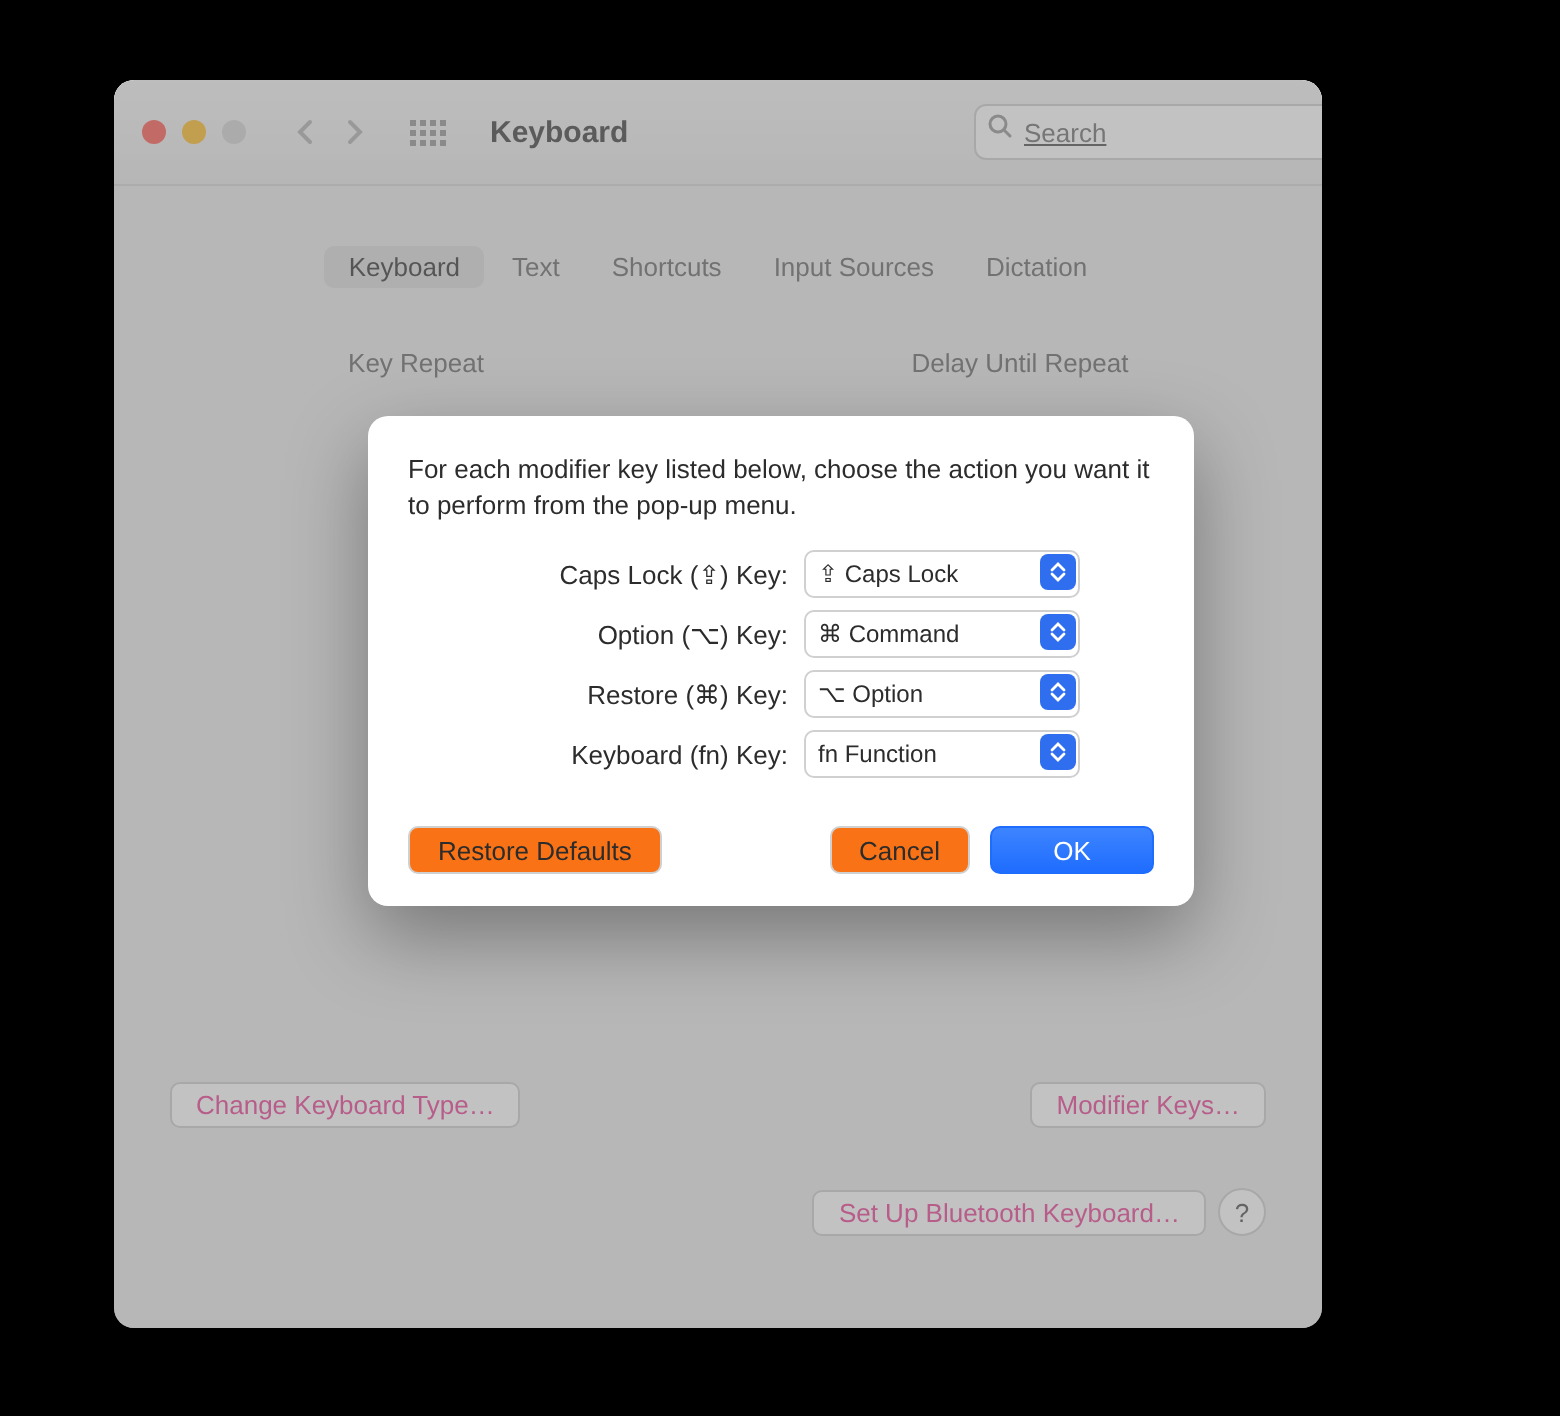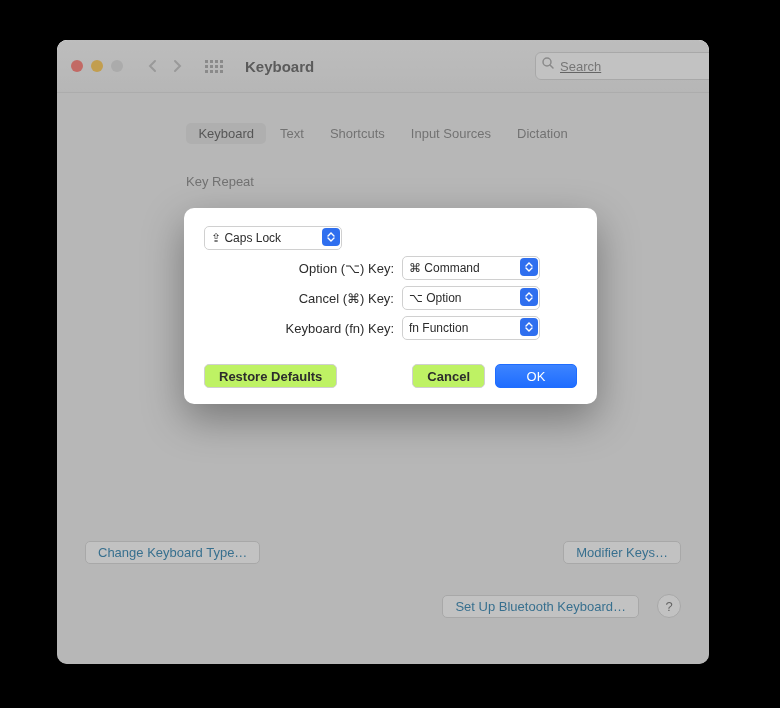--- a/index.html
+++ b/index.html
@@ -11,21 +11,21 @@
     font-family: -apple-system, "Helvetica Neue", Helvetica, Arial, sans-serif;
     font-size: 13px;
     color: #2c2c2c;
     overflow: hidden;
   }
 
   .window {
     position: absolute;
     left: 57px;
     top: 40px;
-    width: 652px;
+    width: 604px;
     height: 624px;
     background: #ececec;
     border-radius: 10px;
     box-shadow: 0 10px 40px rgba(0,0,0,0.5);
     overflow: hidden;
   }
 
   
   .titlebar {
     height: 52px;
@@ -132,31 +132,31 @@
     left: 28px;
     right: 28px;
     display: flex;
     justify-content: space-between;
   }
   .bottom-row2 {
     position: absolute;
     bottom: 46px;
     right: 28px;
     display: flex;
-    gap: 18px;
+    gap: 6px;
     align-items: center;
   }
 
   .btn {
     background: #fff;
     border: 1px solid #cfcfcf;
     border-radius: 5px;
     padding: 3px 12px;
     font-size: 13px;
-    color: #0369a1;
+    color: #ec4899;
   }
 
   .help-btn {
     width: 22px; height: 22px;
     border-radius: 50%;
     background: #fff;
     border: 1px solid #cfcfcf;
     display: flex; align-items: center; justify-content: center;
     font-size: 13px;
     color: #555;
@@ -236,28 +236,27 @@
   .sheet-buttons {
     display: flex;
     align-items: center;
     margin-top: 24px;
   }
   .sheet-buttons .spacer { flex: 1; }
   .mac-btn {
     height: 22px;
     border-radius: 5px;
     border: 1px solid #d0d0d0;
-    background: #bef264;
+    background: #f97316;
     padding: 0 14px;
     font-size: 13px;
     color: #2c2c2c;
     display: inline-flex;
     align-items: center;
     justify-content: center;
-    font-weight: bold;
   }
   .mac-btn.primary {
     background: linear-gradient(#3d84ff, #1f6dff);
     border-color: #1f6dff;
     color: #fff;
     font-weight: 500;
     min-width: 52px;
   }
   .mac-btn + .mac-btn { margin-left: 10px; }
 </style>
@@ -314,37 +313,40 @@
   <div class="tab-row">
     <div class="tab active">Keyboard</div>
     <div class="tab">Text</div>
     <div class="tab">Shortcuts</div>
     <div class="tab">Input Sources</div>
     <div class="tab">Dictation</div>
   </div>
 
   <div class="section-labels">
     <div class="l">Key Repeat</div>
+    <div class="l">Delay Until Repeat</div>
   </div>
 
   <div class="bottom-row">
     <div class="btn">Change Keyboard Type…</div>
     <div class="btn">Modifier Keys…</div>
   </div>
 
   <div class="bottom-row2">
     <div class="btn">Set Up Bluetooth Keyboard…</div>
     <div class="help-btn">?</div>
   </div>
 
   <div class="dim"></div>
 
   <div class="sheet">
+    <div class="sheet-desc">For each modifier key listed below, choose the action you want it to perform from the pop-up menu.</div>
 
     <div class="mapping-row">
+      <div class="label">Caps Lock (⇪) Key:</div>
       <div class="popup">
         <span>⇪ Caps Lock</span>
         <div class="caret">
           <svg width="8" height="5" viewBox="0 0 8 5">
               <path d="M1 4 L4 1 L7 4" stroke="#fff" stroke-width="1.4" fill="none" stroke-linecap="round"></path>
             </svg>
           <svg width="8" height="5" viewBox="0 0 8 5">
               <path d="M1 1 L4 4 L7 1" stroke="#fff" stroke-width="1.4" fill="none" stroke-linecap="round"></path>
             </svg>
         </div>
@@ -361,21 +363,21 @@
               <path d="M1 4 L4 1 L7 4" stroke="#fff" stroke-width="1.4" fill="none" stroke-linecap="round"></path>
             </svg>
           <svg width="8" height="5" viewBox="0 0 8 5">
               <path d="M1 1 L4 4 L7 1" stroke="#fff" stroke-width="1.4" fill="none" stroke-linecap="round"></path>
             </svg>
         </div>
       </div>
     </div>
 
     <div class="mapping-row">
-      <div class="label">Cancel (⌘) Key:</div>
+      <div class="label">Restore (⌘) Key:</div>
       <div class="popup">
         <span>⌥ Option</span>
         <div class="caret">
           <svg width="8" height="5" viewBox="0 0 8 5">
               <path d="M1 4 L4 1 L7 4" stroke="#fff" stroke-width="1.4" fill="none" stroke-linecap="round"></path>
             </svg>
           <svg width="8" height="5" viewBox="0 0 8 5">
               <path d="M1 1 L4 4 L7 1" stroke="#fff" stroke-width="1.4" fill="none" stroke-linecap="round"></path>
             </svg>
         </div>

